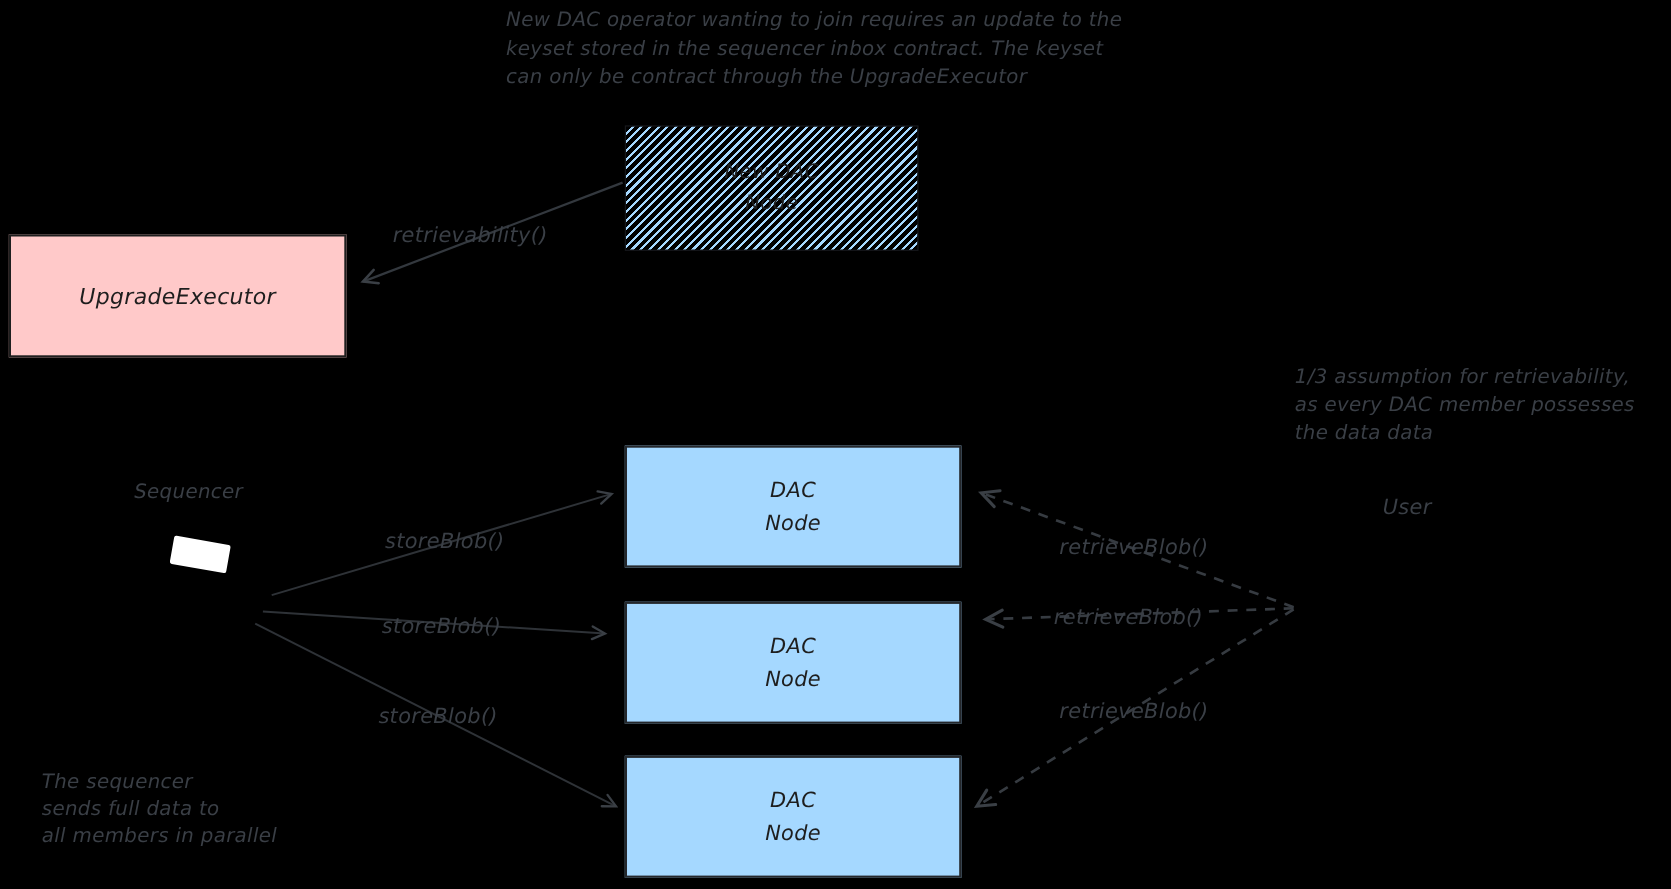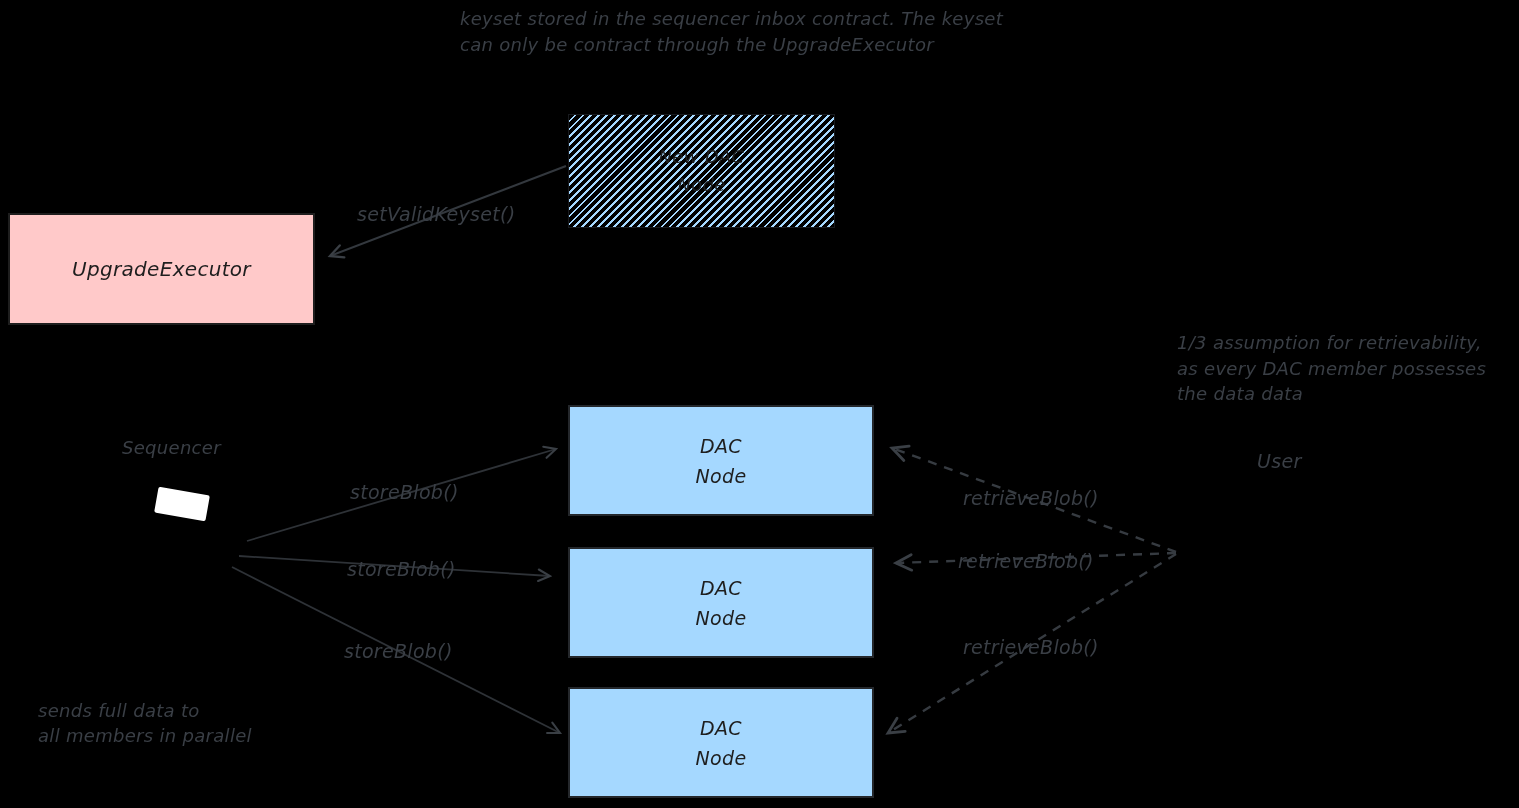--- a/index.html
+++ b/index.html
@@ -105,34 +105,35 @@
     <path d="M247 541 L556 449" fill="none" stroke="#2e3237" stroke-width="1.8" marker-end="url(#arrowhead)"></path>
     <path d="M239 556 L550 576" fill="none" stroke="#2e3237" stroke-width="1.8" marker-end="url(#arrowhead)"></path>
     <path d="M232 567 L560 733" fill="none" stroke="#2e3237" stroke-width="1.8" marker-end="url(#arrowhead)"></path>
 
     <path d="M1176 552 L892 448" fill="none" stroke="#363b41" stroke-width="2.4" stroke-dasharray="9 8" marker-end="url(#arrowhead)"></path>
     <path d="M1176 553 L896 563" fill="none" stroke="#363b41" stroke-width="2.4" stroke-dasharray="9 8" marker-end="url(#arrowhead)"></path>
     <path d="M1176 554 L888 733" fill="none" stroke="#363b41" stroke-width="2.4" stroke-dasharray="9 8" marker-end="url(#arrowhead)"></path>
   </svg>
 
   <div class="note hand" style="left:460px; top:6px;">
+    <div>New DAC operator wanting to join requires an update to the</div>
     <div>keyset stored in the sequencer inbox contract. The keyset</div>
     <div>can only be contract through the UpgradeExecutor</div>
   </div>
 
   <div class="shape hand box-hatched">
     <span class="line">New DAC</span>
     <span class="line">Node</span>
   </div>
 
   <div class="shape hand box-pink">
     <span class="line">UpgradeExecutor</span>
   </div>
 
-  <div class="edge-label hand" style="left:357px; top:203px;">setValidKeyset()</div>
+  <div class="edge-label hand" style="left:357px; top:203px;">retrievability()</div>
 
   <div class="actor-label hand" style="left:122px; top:437px;">Sequencer</div>
   <div class="sequencer-screen"></div>
 
   <div class="edge-label hand" style="left:350px; top:481px;">storeBlob()</div>
   <div class="edge-label hand" style="left:347px; top:558px;">storeBlob()</div>
   <div class="edge-label hand" style="left:344px; top:640px;">storeBlob()</div>
 
   <div class="shape hand box-blue dac1">
     <span class="line">DAC</span>
@@ -153,17 +154,18 @@
 
   <div class="note hand" style="left:1177px; top:330px;">
     <div>1/3 assumption for retrievability,</div>
     <div>as every DAC member possesses</div>
     <div>the data data</div>
   </div>
 
   <div class="actor-label hand" style="left:1257px; top:450px; font-size:19px;">User</div>
 
   <div class="note hand" style="left:38px; top:699px; line-height:24.5px;">
+    <div>The sequencer</div>
     <div>sends full data to</div>
     <div>all members in parallel</div>
   </div>
 
 </div>
 
 </body></html>

